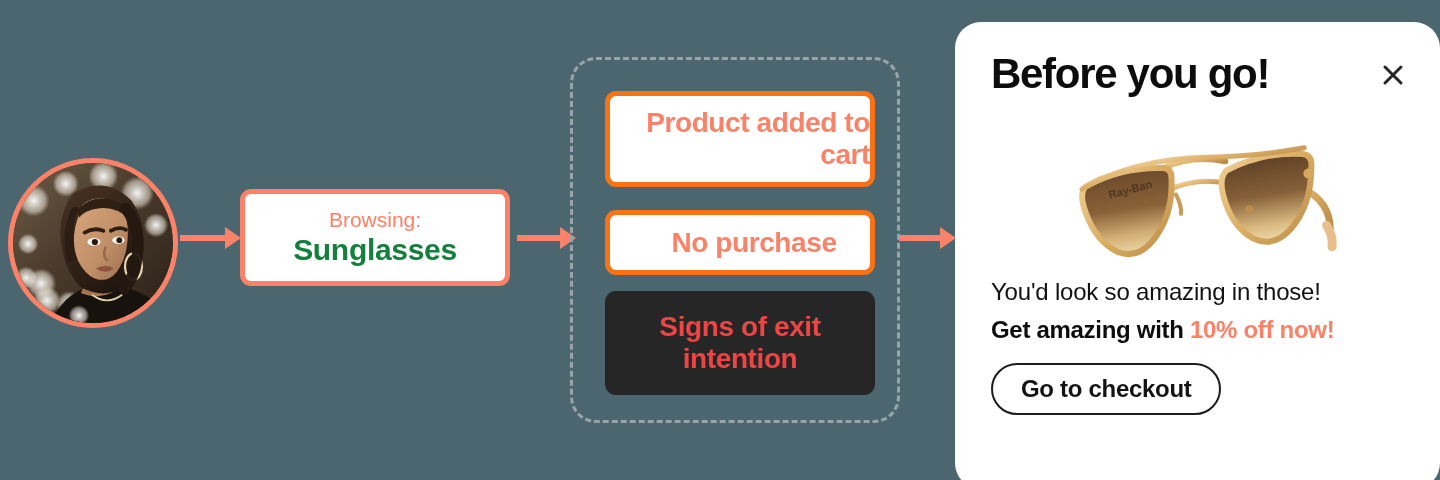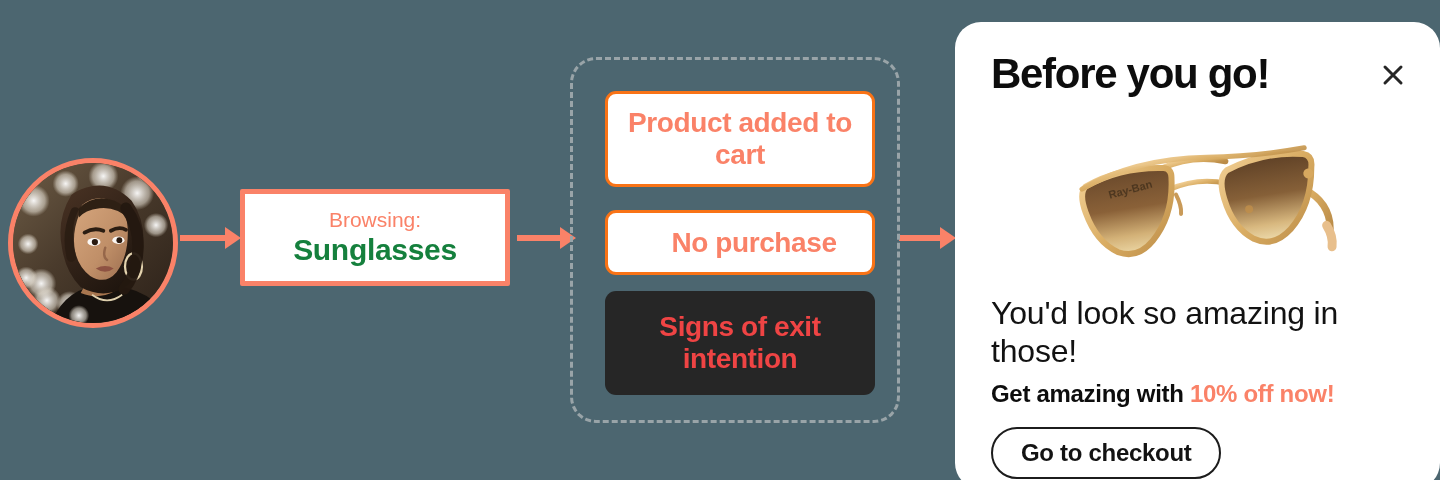--- a/index.html
+++ b/index.html
@@ -67,21 +67,21 @@
   
   .browse-box {
     position: absolute;
     left: 240px;
     top: 189px;
     width: 270px;
     height: 97px;
     box-sizing: border-box;
     background: #ffffff;
     border: 5px solid #fa8268;
-    border-radius: 2px;
+    border-radius: 11px;
     display: flex;
     flex-direction: column;
     align-items: center;
     justify-content: center;
     gap: 1px;
   }
   .browse-label {
     color: #fa8268;
     font-size: 21px;
     font-weight: 400;
@@ -111,24 +111,25 @@
     left: 32px;
     width: 270px;
     box-sizing: border-box;
     display: flex;
     align-items: center;
     justify-content: center;
     text-align: center;
   }
   .signal-outline {
     background: #ffffff;
-    border: 3px solid #f97316;
+    border: 5px solid #f97316;
     border-radius: 11px;
     color: #fa8268;
     font-weight: 700;
+    text-align: right;
   }
   .signal-dark {
     background: #262626;
     border-radius: 11px;
     color: #ef4444;
     font-weight: 700;
   }
   .box-cart {
     top: 31px;
     height: 96px;
@@ -195,22 +196,21 @@
   .product-image {
     margin-top: 12px;
     height: 170px;
     display: flex;
     align-items: center;
     justify-content: center;
   }
   .product-image svg { display: block; }
 
   .popup-line1 {
-    margin-top: 16px;
-    font-size: 32px;
+    font-size: 24px;
     font-weight: 400;
     color: #121212;
     letter-spacing: -0.2px;
     line-height: 1.2;
   }
   .popup-line2 {
     margin-top: 9px;
     font-size: 24px;
     font-weight: 700;
     color: #0d0d0d;

